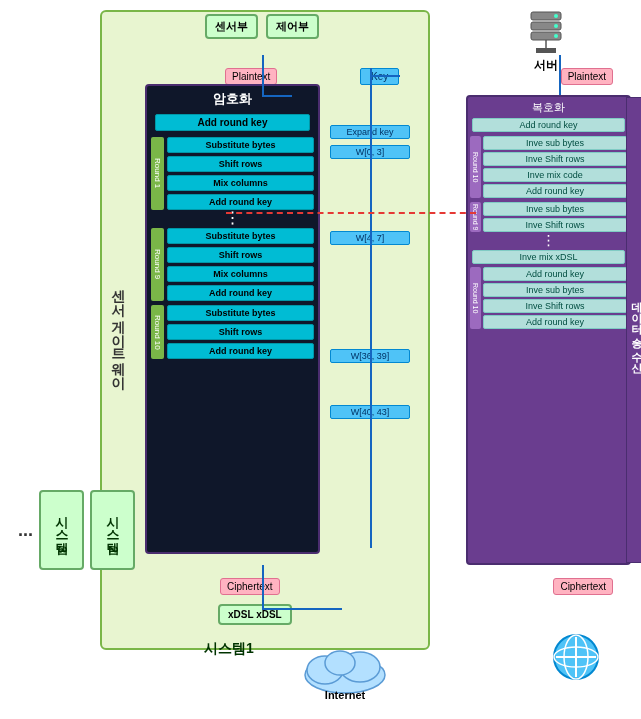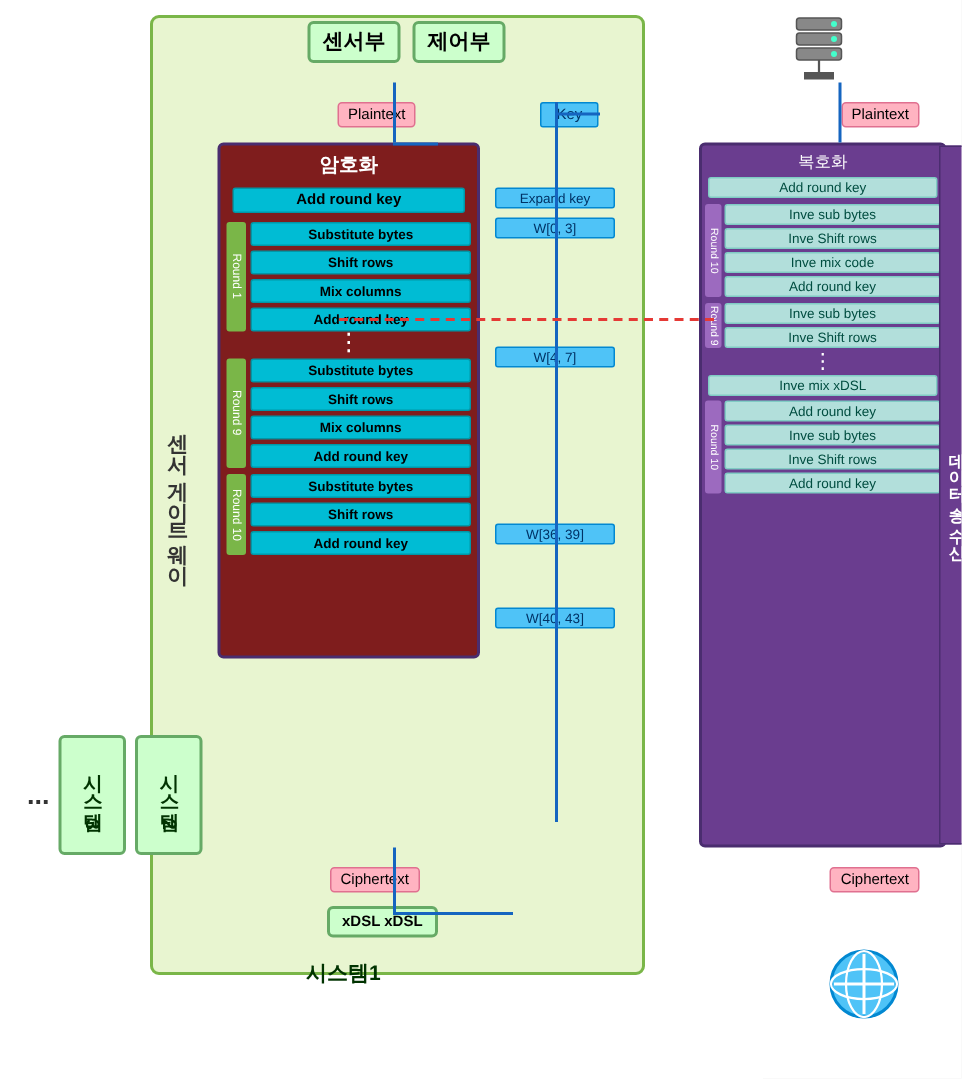--- a/index.html
+++ b/index.html
@@ -50,25 +50,25 @@
       width: 165px;
       height: 470px;
       background: #6a3d8f;
       border: 2px solid #4a2d6f;
       border-radius: 4px;
     }
 
     
     .encrypt-box {
       position: absolute;
-      top: 95px;
+      top: 84px;
       left: 145px;
       width: 175px;
-      height: 344px;
-      background: #7f1d1d;
+      height: 470px;
+      background: #0f172a;
       border: 2px solid #4a2d6f;
       border-radius: 4px;
     }
 
     
     .teal-block {
       background: #00bcd4;
       border: 1px solid #0097a7;
       border-radius: 2px;
       padding: 2px 4px;
@@ -166,21 +166,21 @@
       font-weight: bold;
       text-align: center;
     }
 
     
     .sensor-ctrl-box {
       background: #ccffcc;
       border: 2px solid #66aa66;
       border-radius: 4px;
       padding: 3px 8px;
-      font-size: 14px;
+      font-size: 11px;
       font-weight: bold;
       text-align: center;
     }
 
     
     .router-area {
       position: absolute;
       bottom: 35px;
       right: 40px;
       text-align: center;
@@ -205,20 +205,21 @@
     <svg width="40" height="45" viewBox="0 0 40 45">
       <rect x="5" y="2" width="30" height="8" rx="2" fill="#888" stroke="#555" stroke-width="1"></rect>
       <rect x="5" y="12" width="30" height="8" rx="2" fill="#888" stroke="#555" stroke-width="1"></rect>
       <rect x="5" y="22" width="30" height="8" rx="2" fill="#888" stroke="#555" stroke-width="1"></rect>
       <circle cx="30" cy="6" r="2" fill="#4fc"></circle>
       <circle cx="30" cy="16" r="2" fill="#4fc"></circle>
       <circle cx="30" cy="26" r="2" fill="#4fc"></circle>
       <line x1="20" y1="30" x2="20" y2="40" stroke="#555" stroke-width="1.5"></line>
       <rect x="10" y="38" width="20" height="5" fill="#555"></rect>
     </svg>
+    <div style="font-size:12px; font-weight:bold;">서버</div>
   </div>
 
   <div style="position:absolute; top:68px; right:28px;">
     <div class="pink-box">Plaintext</div>
   </div>
 
   <div style="position:absolute; top:68px; left:225px;">
     <div class="pink-box">Plaintext</div>
   </div>
 
@@ -341,20 +342,29 @@
   </div>
 
   <div style="position:absolute; top:490px; left:18px; display:flex; gap:6px; align-items:center;">
     <div style="font-size:18px; font-weight:bold; color:#333;">...</div>
     <div class="sys-box">시스템3</div>
     <div class="sys-box">시스템2</div>
   </div>
 
   <div style="position:absolute; top:640px; left:180px; font-size:14px; font-weight:bold; color:#003300;margin-left:24px;">시스템1</div>
 
+  <div style="position:absolute; bottom:18px; left:300px; text-align:center;">
+    <svg width="90" height="50" viewBox="0 0 90 50">
+      <ellipse cx="45" cy="30" rx="40" ry="18" fill="#b3e0ff" stroke="#5b9bd5" stroke-width="1.5"></ellipse>
+      <ellipse cx="25" cy="25" rx="18" ry="14" fill="#b3e0ff" stroke="#5b9bd5" stroke-width="1.5"></ellipse>
+      <ellipse cx="60" cy="22" rx="20" ry="15" fill="#b3e0ff" stroke="#5b9bd5" stroke-width="1.5"></ellipse>
+      <ellipse cx="40" cy="18" rx="15" ry="12" fill="#b3e0ff" stroke="#5b9bd5" stroke-width="1.5"></ellipse>
+    </svg>
+    <div style="font-size:11px; font-weight:bold; margin-top:-8px;">Internet</div>
+  </div>
 
   <div class="router-area">
     <svg width="50" height="50" viewBox="0 0 50 50">
       <circle cx="25" cy="25" r="22" fill="#4fc3f7" stroke="#0288d1" stroke-width="2"></circle>
       <line x1="5" y1="25" x2="45" y2="25" stroke="white" stroke-width="2"></line>
       <line x1="25" y1="5" x2="25" y2="45" stroke="white" stroke-width="2"></line>
       <ellipse cx="25" cy="25" rx="12" ry="22" fill="none" stroke="white" stroke-width="1.5"></ellipse>
       <ellipse cx="25" cy="25" rx="22" ry="10" fill="none" stroke="white" stroke-width="1.5"></ellipse>
     </svg>
   </div>

